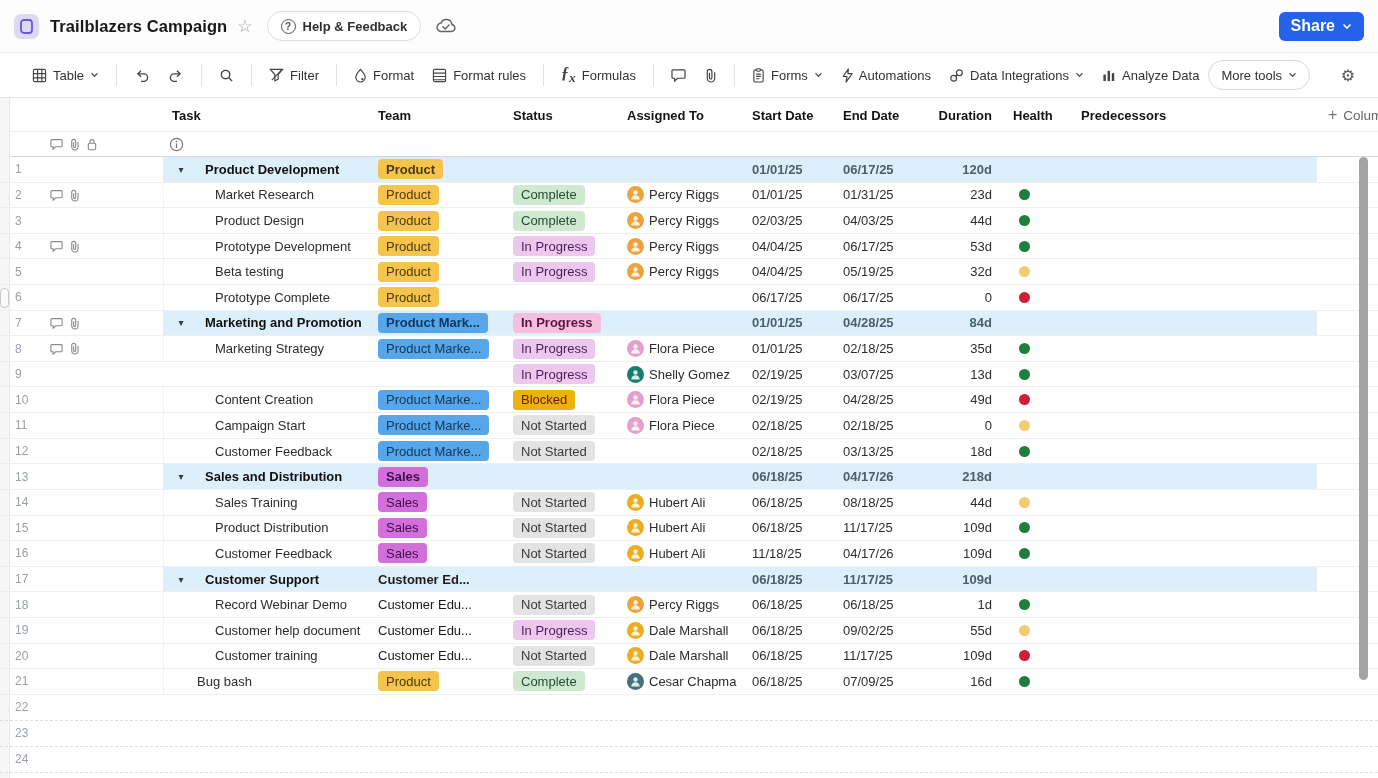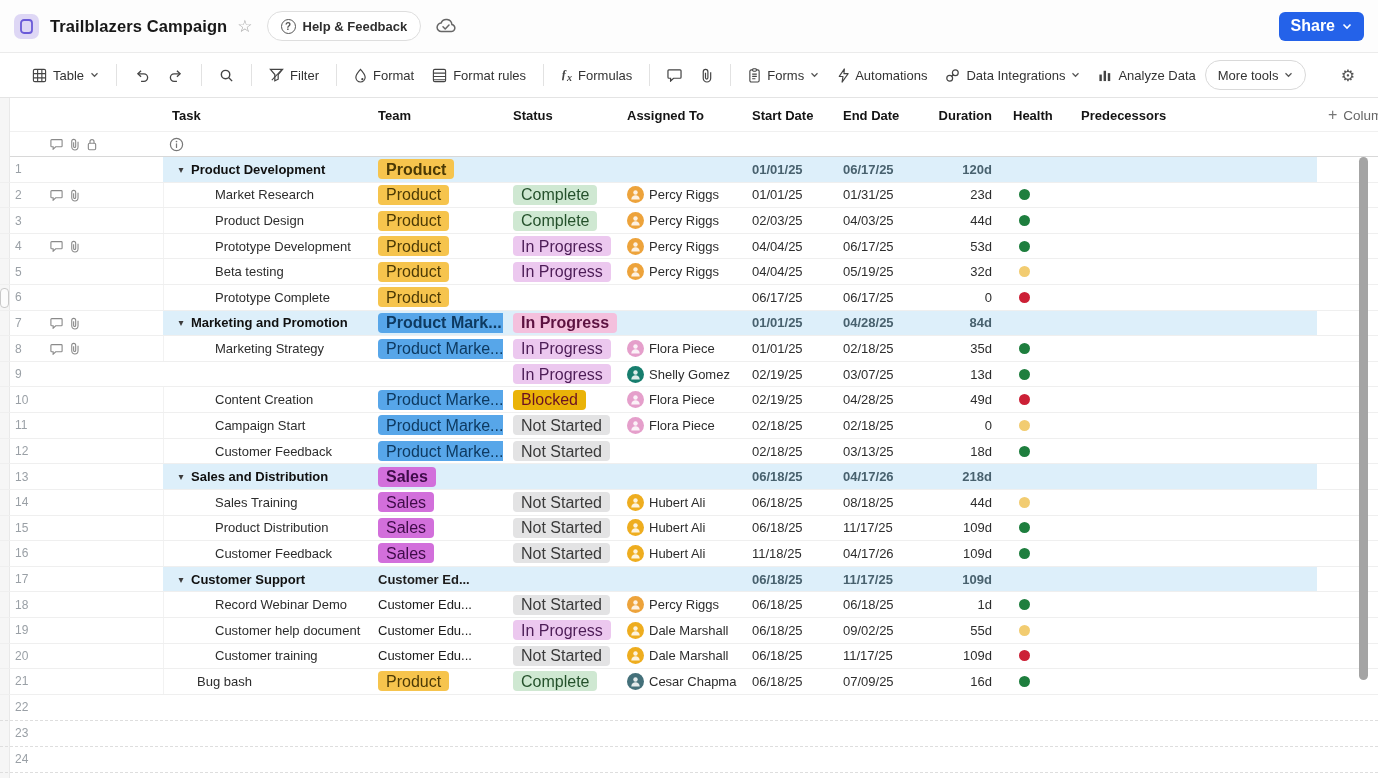--- a/index.html
+++ b/index.html
@@ -23,21 +23,21 @@
                border:none; border-radius:6px; font-size:16px; font-weight:bold;
                display:flex; align-items:center; gap:7px; cursor:pointer; font-family:inherit; }
 
   
   .toolbar { position:absolute; left:0; top:53px; width:1378px; height:45px; background:#fff;
              border-bottom:1px solid #e4e4e4; display:flex; align-items:center; padding:0 23px; }
   .titem { display:flex; align-items:center; gap:6px; padding:0 9px; font-size:13px; color:#333;
            height:30px; border-radius:4px; cursor:pointer; white-space:nowrap; }
   .tdiv { width:1px; height:22px; background:#e2e2e2; margin:0 8px; flex:0 0 auto; }
   .pill { border:1px solid #d9d9d9; border-radius:16px; padding:0 12px; }
-  .fx { font-style:italic; font-family:"Liberation Serif",serif; font-size:12px; color:#444; font-weight:bold; }
+  .fx { font-style:italic; font-family:"Liberation Serif",serif; font-size:16px; color:#444; font-weight:bold; }
   .gear { margin-left:auto; font-size:16px; color:#555; cursor:pointer; }
 
   
   .gridhead { position:absolute; left:0; top:98px; width:1378px; height:34px; background:#fff;
               border-bottom:1px solid #f0f0f0;text-align:center; }
   .gh { position:absolute; top:0; height:34px; display:flex; align-items:center; font-size:13px;
         font-weight:bold; color:#141414; }
   .gh-task{left:172px} .gh-team{left:378px} .gh-status{left:513px} .gh-assigned{left:627px}
   .gh-start{left:752px} .gh-end{left:843px} .gh-duration{left:932px; width:60px; justify-content:flex-end}
   .gh-health{left:1013px} .gh-pred{left:1081px}
@@ -66,28 +66,28 @@
   .cell { position:absolute; top:0; height:100%; display:flex; align-items:center; font-size:13px;
           color:#2d2d2d; z-index:1; overflow:hidden; white-space:nowrap; }
   .c-task{left:163px; width:207px} .c-team{left:370px; width:133px; padding-left:8px}
   .c-status{left:505px; width:113px; padding-left:8px} .c-assn{left:620px; width:125px; padding-left:7px; gap:5px}
   .c-start{left:745px; width:88px; padding-left:7px} .c-end{left:836px; width:92px; padding-left:7px}
   .c-dur{left:930px; width:62px; justify-content:flex-end} .c-health{left:1005px; width:66px; padding-left:14px}
   .c-pred{left:1073px; width:230px}
   .row:not(.empty):not(.parent) .c-task { border-left:1px solid #f2f2f2; }
 
   .tri { width:16px; margin-left:10px; font-size:10px; color:#3c3c3c; cursor:pointer; text-align:center; flex:0 0 auto; }
-  .ttext { margin-left:2px; }
+  .ttext { margin-left:16px; }
   .row.parent .ttext { font-weight:bold; color:#101010; }
   .row.lv1 .ttext { margin-left:51px; }
   .row.lv0:not(.parent) .ttext { margin-left:33px; }
   .row.parent .c-start span, .row.parent .c-end span, .row.parent .c-dur span
     { font-weight:bold; color:#48616e; }
 
-  .chip { display:inline-block; padding:1.5px 8px; border-radius:4px; font-size:16px; line-height:17px; }
+  .chip { display:inline-block; padding:1.5px 8px; border-radius:4px; font-size:13px; line-height:17px; }
   .chip.bold { font-weight:bold; }
   .chip-amber{background:#f6c44d; color:#4c3a05} .chip-blue{background:#57a6e9; color:#0e3a61}
   .chip-orchid{background:#d26fdb; color:#3f0b49} .chip-green{background:#cfe8d2; color:#24502b}
   .chip-lilac{background:#ecc8ef; color:#4d1d57} .chip-pink{background:#f4c0dd; color:#5c1140}
   .chip-rose{background:#eab308; color:#6b1122} .chip-gray{background:#e3e3e4; color:#3a3a3a}
   .chip.plain { background:none; padding:0; font-size:13px; color:#1c1c1c; }
   .row.parent .chip.plain { font-weight:bold; }
 
   .avatar { width:17px; height:17px; border-radius:50%; flex:0 0 auto; display:flex; align-items:center;
             justify-content:center; overflow:hidden; }

